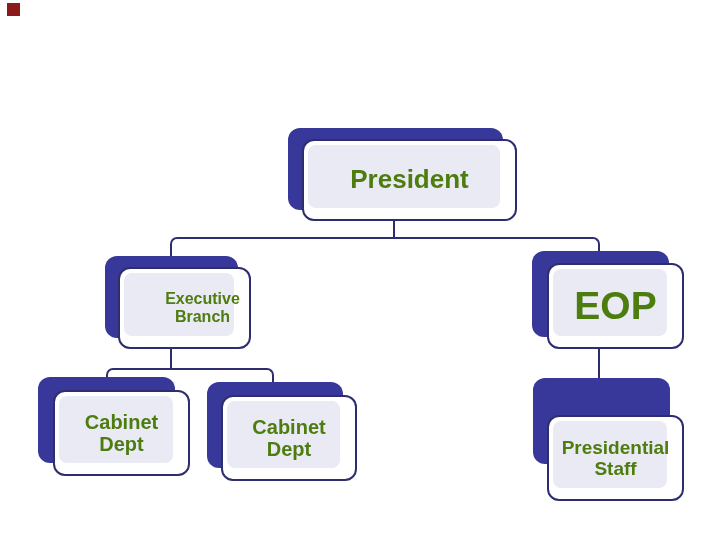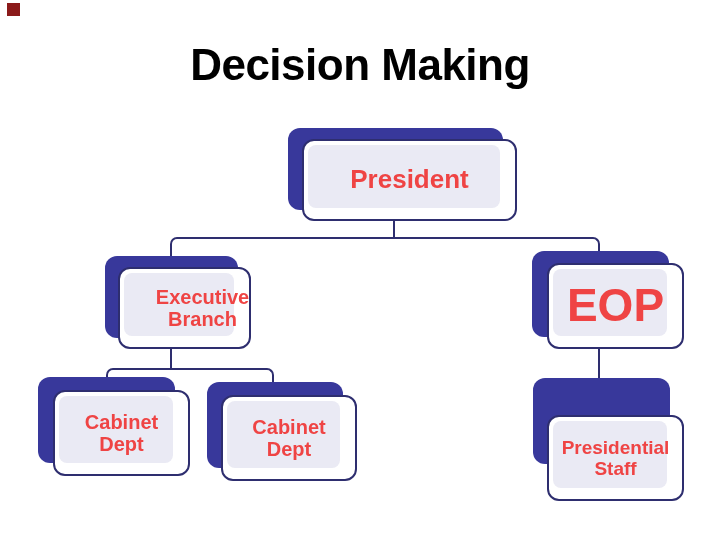--- a/index.html
+++ b/index.html
@@ -80,57 +80,56 @@
     border-radius: 8px;
   }
   .node-label {
     position: absolute;
     inset: 0;
     display: flex;
     align-items: center;
     justify-content: center;
     text-align: center;
     font-weight: bold;
-    color: #ef4444;
+    color: #4d7c0f;
     line-height: 1.12;
     padding: 0 8px;
   }
   
   #node-president .node-back  { left: 288px; top: 128px; width: 215px; height: 82px; }
   #node-president .node-front { left: 302px; top: 139px; width: 215px; height: 82px; }
   #node-president .node-label { font-size: 26px; }
   
   #node-exec .node-back  { left: 105px; top: 256px; width: 133px; height: 82px; }
   #node-exec .node-front { left: 118px; top: 267px; width: 133px; height: 82px; }
-  #node-exec .node-label { font-size: 20px; margin-left: 36px; }
+  #node-exec .node-label { font-size: 16px; margin-left: 36px; }
   
   #node-eop .node-back  { left: 532px; top: 251px; width: 137px; height: 86px; }
   #node-eop .node-front { left: 547px; top: 263px; width: 137px; height: 86px; }
-  #node-eop .node-label { font-size: 46px; }
+  #node-eop .node-label { font-size: 39px; }
   
   #node-cab1 .node-back  { left: 38px; top: 377px; width: 137px; height: 86px; }
   #node-cab1 .node-front { left: 53px; top: 390px; width: 137px; height: 86px; }
   #node-cab1 .node-label { font-size: 20px; }
   
   #node-cab2 .node-back  { left: 207px; top: 382px; width: 136px; height: 86px; }
   #node-cab2 .node-front { left: 221px; top: 395px; width: 136px; height: 86px; }
   #node-cab2 .node-label { font-size: 20px; }
   
   #node-pstaff .node-back  { left: 533px; top: 378px; width: 137px; height: 86px; }
   #node-pstaff .node-front { left: 547px; top: 415px; width: 137px; height: 86px; }
   #node-pstaff .node-label { font-size: 19px; }
 </style>
 </head>
 <body>
 
 <div id="slide">
 
   <div class="corner-marker"></div>
 
-  <h1 class="slide-title">Decision Making</h1>
 
   <div class="conn conn-v" id="conn-president-drop"></div>
   <div class="conn conn-branch" id="conn-branch-top"></div>
   <div class="conn conn-v" id="conn-exec-drop"></div>
   <div class="conn conn-branch" id="conn-branch-cabinet"></div>
   <div class="conn conn-v" id="conn-eop-drop"></div>
 
   <div class="node" id="node-president">
     <div class="node-back"></div>
     <div class="node-front">

